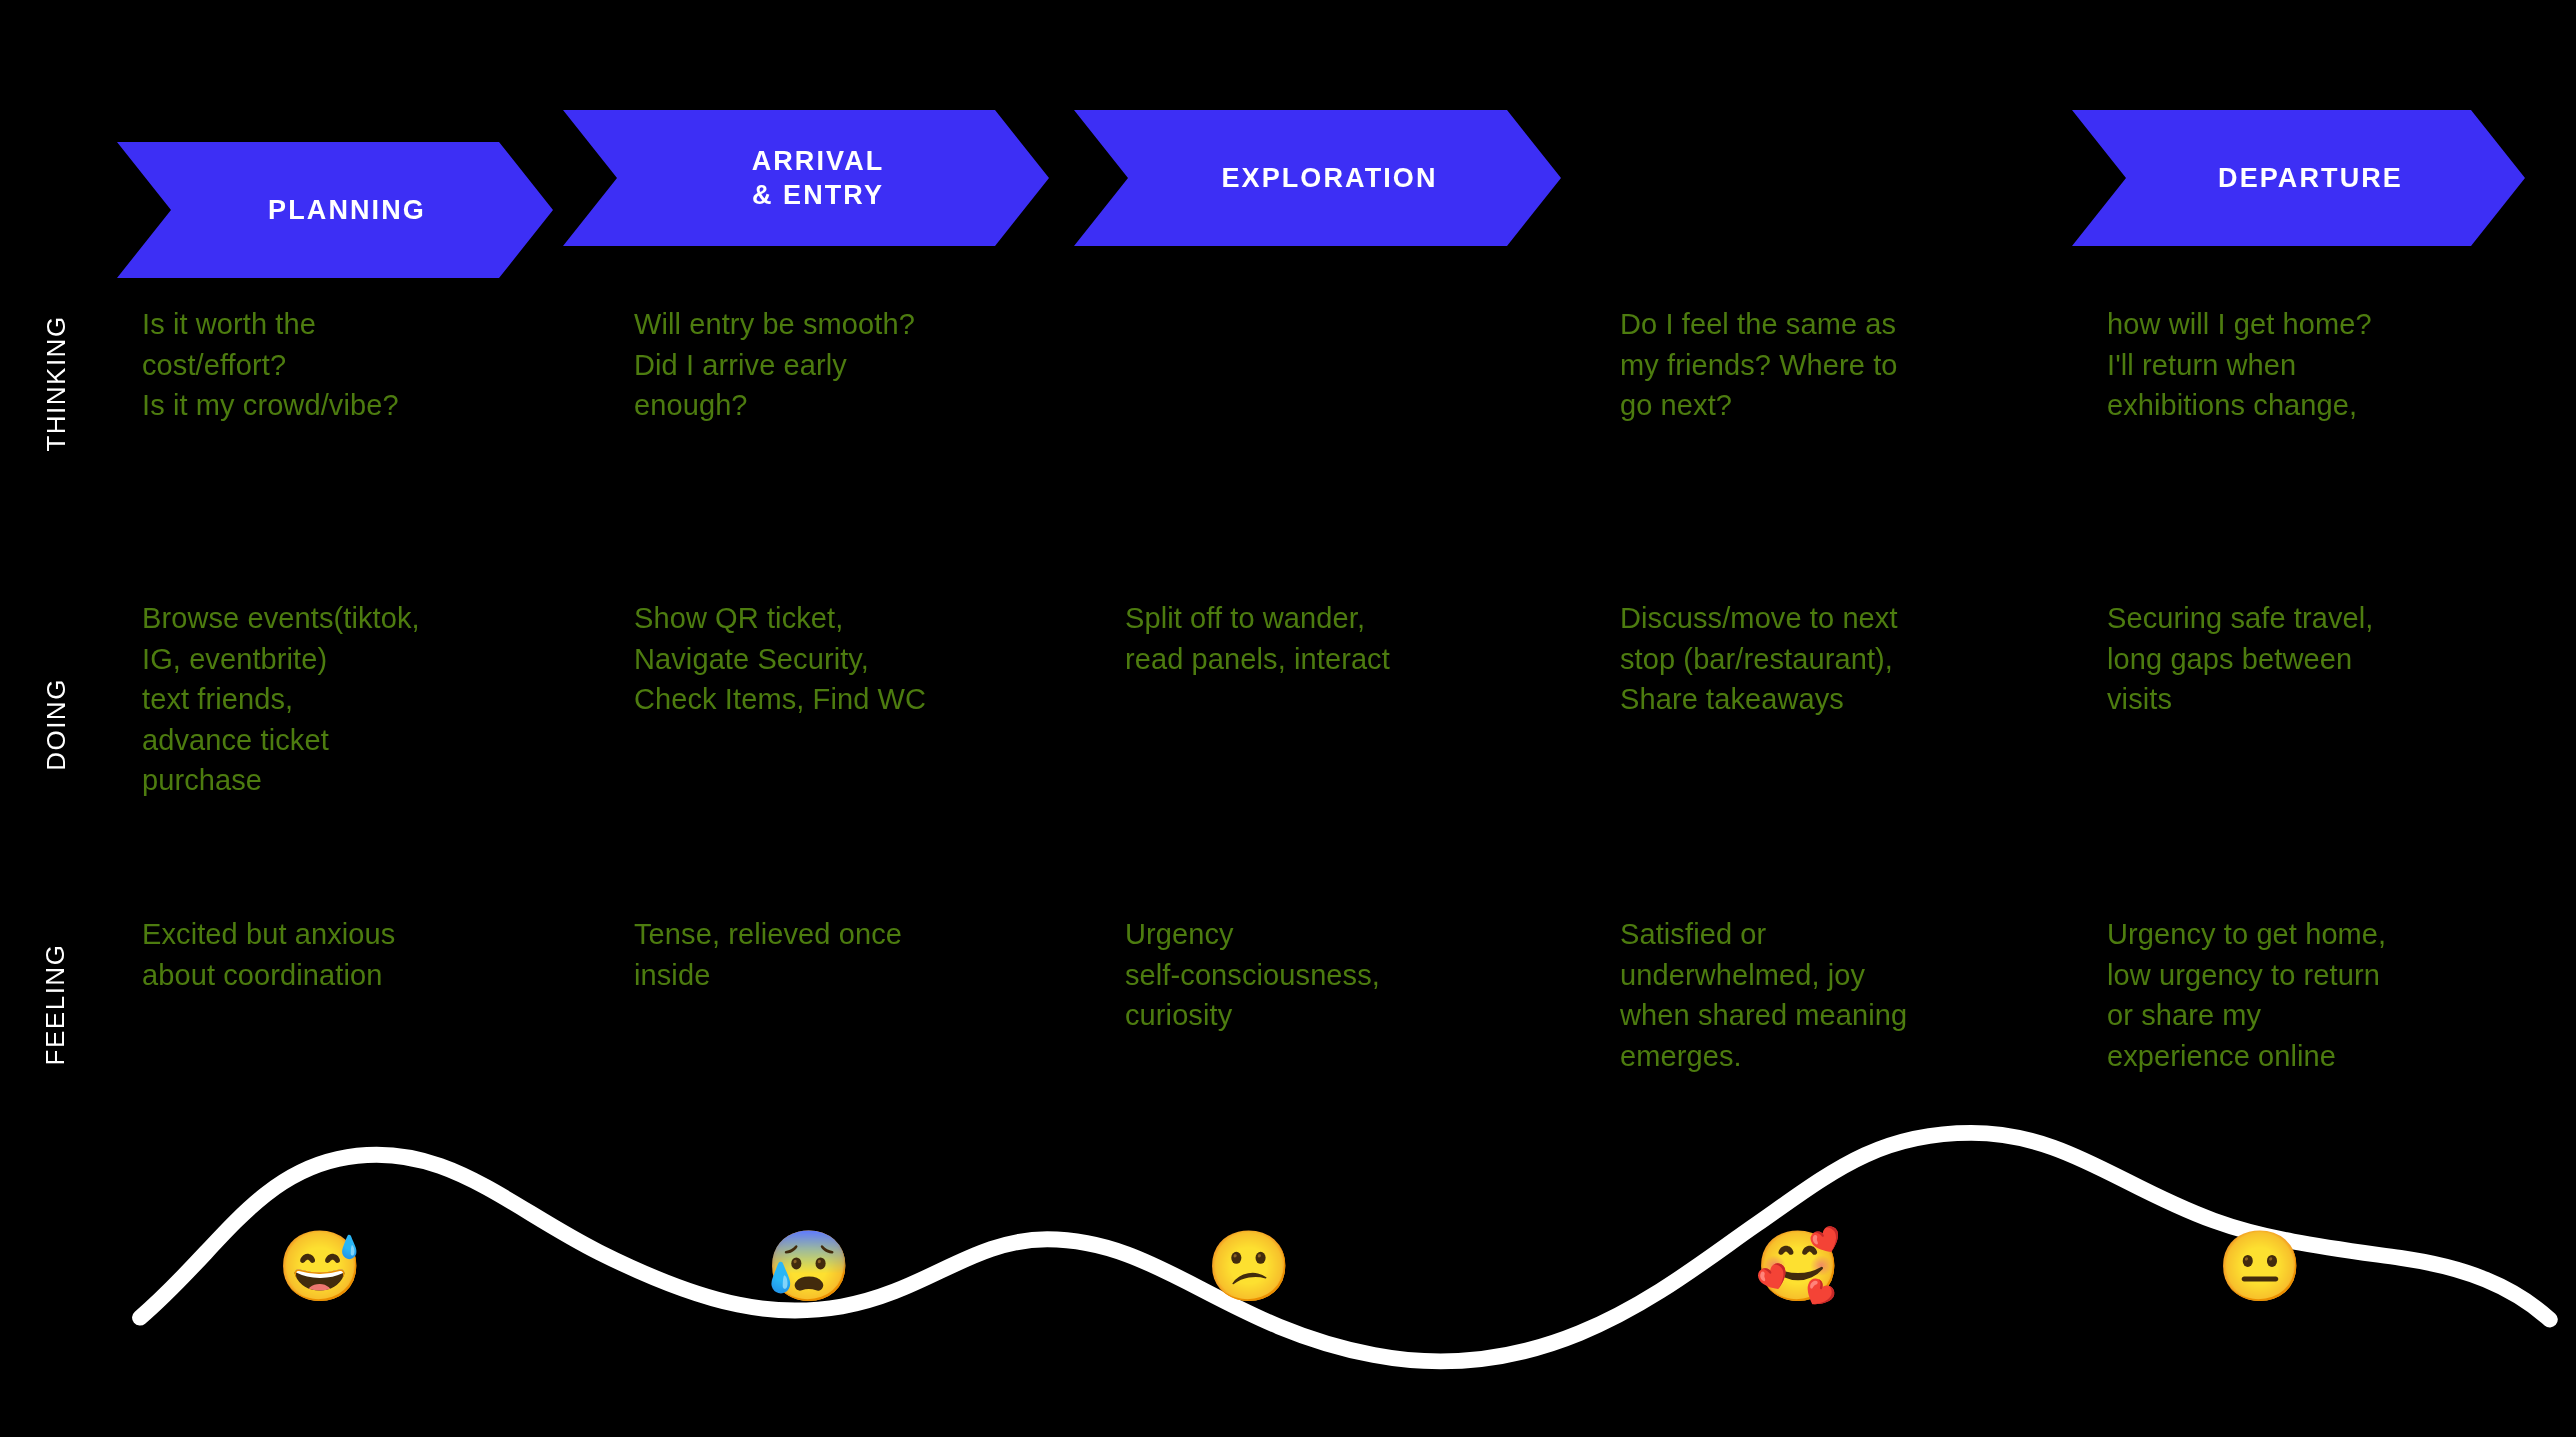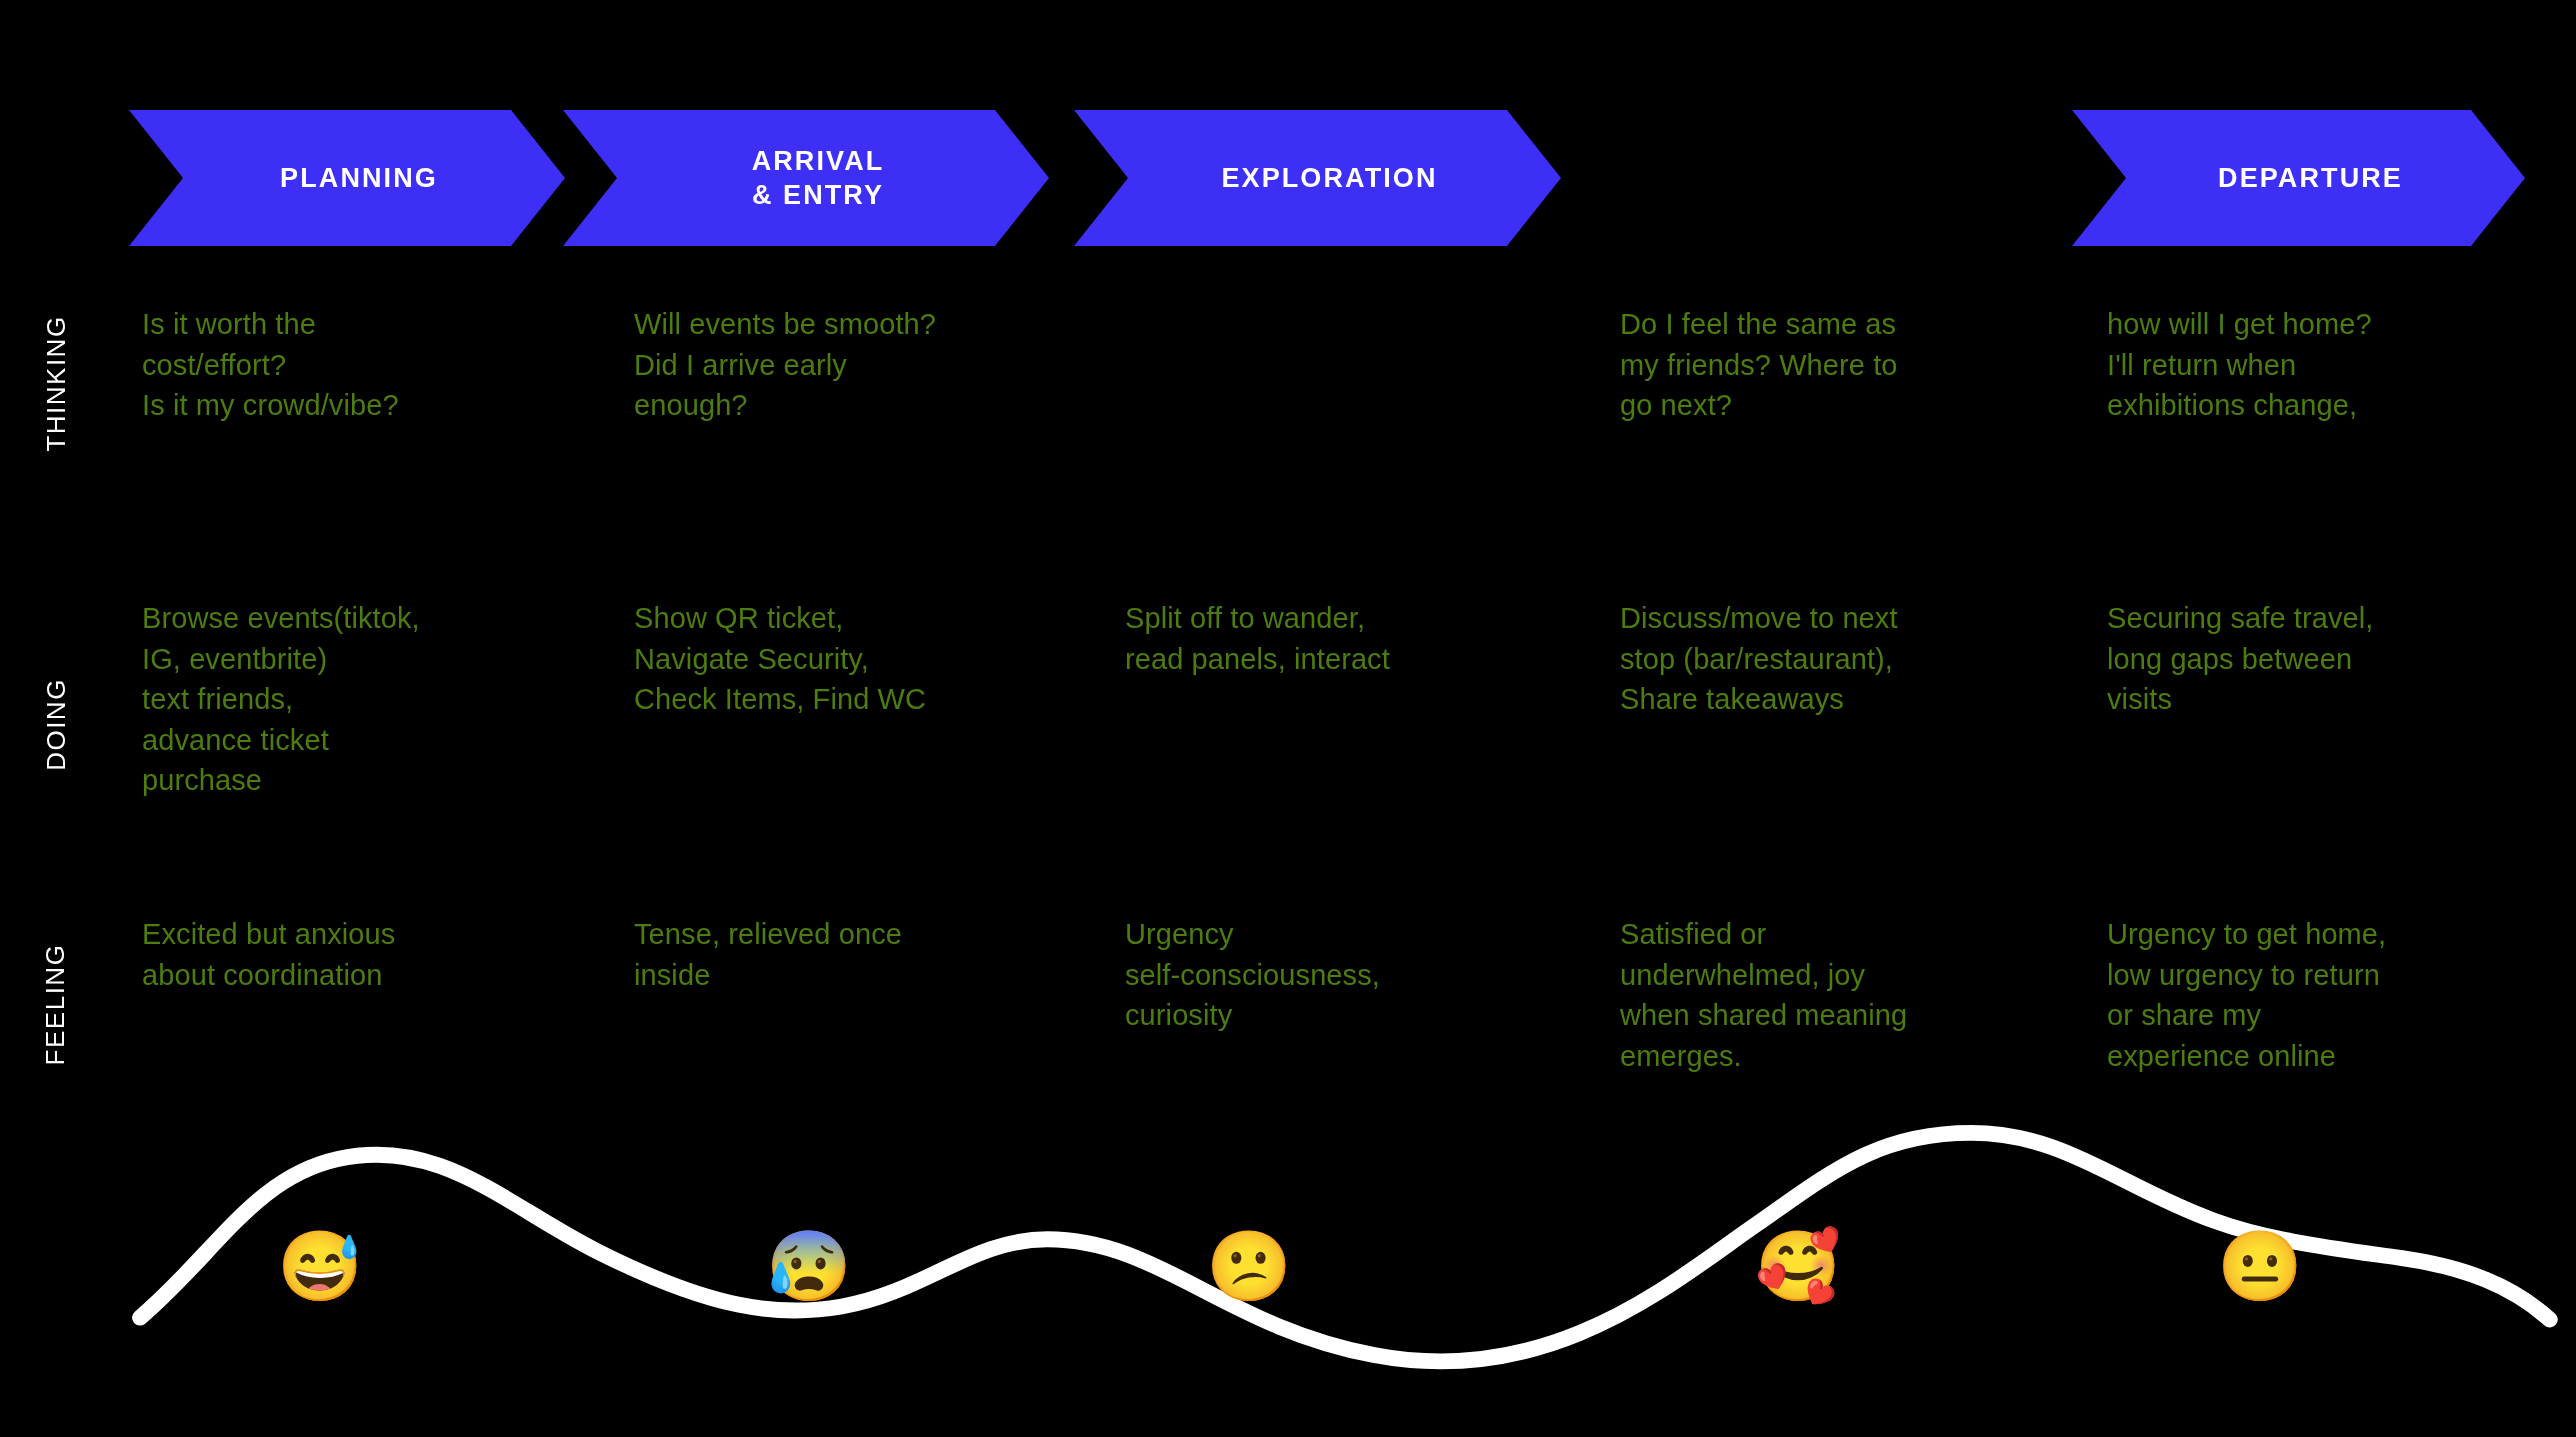--- a/index.html
+++ b/index.html
@@ -104,21 +104,21 @@
     line-height: 1;
     user-select: none;
   }
 </style>
 </head>
 <body>
 
 <div id="journey-map">
 
   <div class="stage-header">
-    <div class="chevron first" style="left:129px; width:436px;">
+    <div class="chevron first" style="left:117px; width:436px;margin-top:32px;">
       <span class="chevron-label">PLANNING</span>
     </div>
     <div class="chevron" style="left:563px; width:486px;">
       <span class="chevron-label">ARRIVAL
 &amp; ENTRY</span>
     </div>
     <div class="chevron" style="left:1074px; width:487px;">
       <span class="chevron-label">EXPLORATION</span>
     </div>
     <div class="chevron" style="left:2072px; width:453px;">
@@ -132,21 +132,21 @@
   <div class="row-label" style="top:598px; height:252px;">
     <span>DOING</span>
   </div>
   <div class="row-label" style="top:897px; height:215px;">
     <span>FEELING</span>
   </div>
 
   <div class="cell" style="left:142px; top:304px; width:383px;">Is it worth the
 cost/effort?
 Is it my crowd/vibe?</div>
-  <div class="cell" style="left:634px; top:304px; width:393px;">Will events be smooth?
+  <div class="cell" style="left:634px; top:304px; width:393px;">Will entry be smooth?
 Did I arrive early
 enough?</div>
   <div class="cell" style="left:1620px; top:304px; width:393px;">Do I feel the same as
 my friends? Where to
 go next?</div>
   <div class="cell" style="left:2107px; top:304px; width:411px;">how will I get home?
 I'll return when
 exhibitions change,</div>
 
   <div class="cell" style="left:142px; top:598px; width:383px;">Browse events(tiktok,

